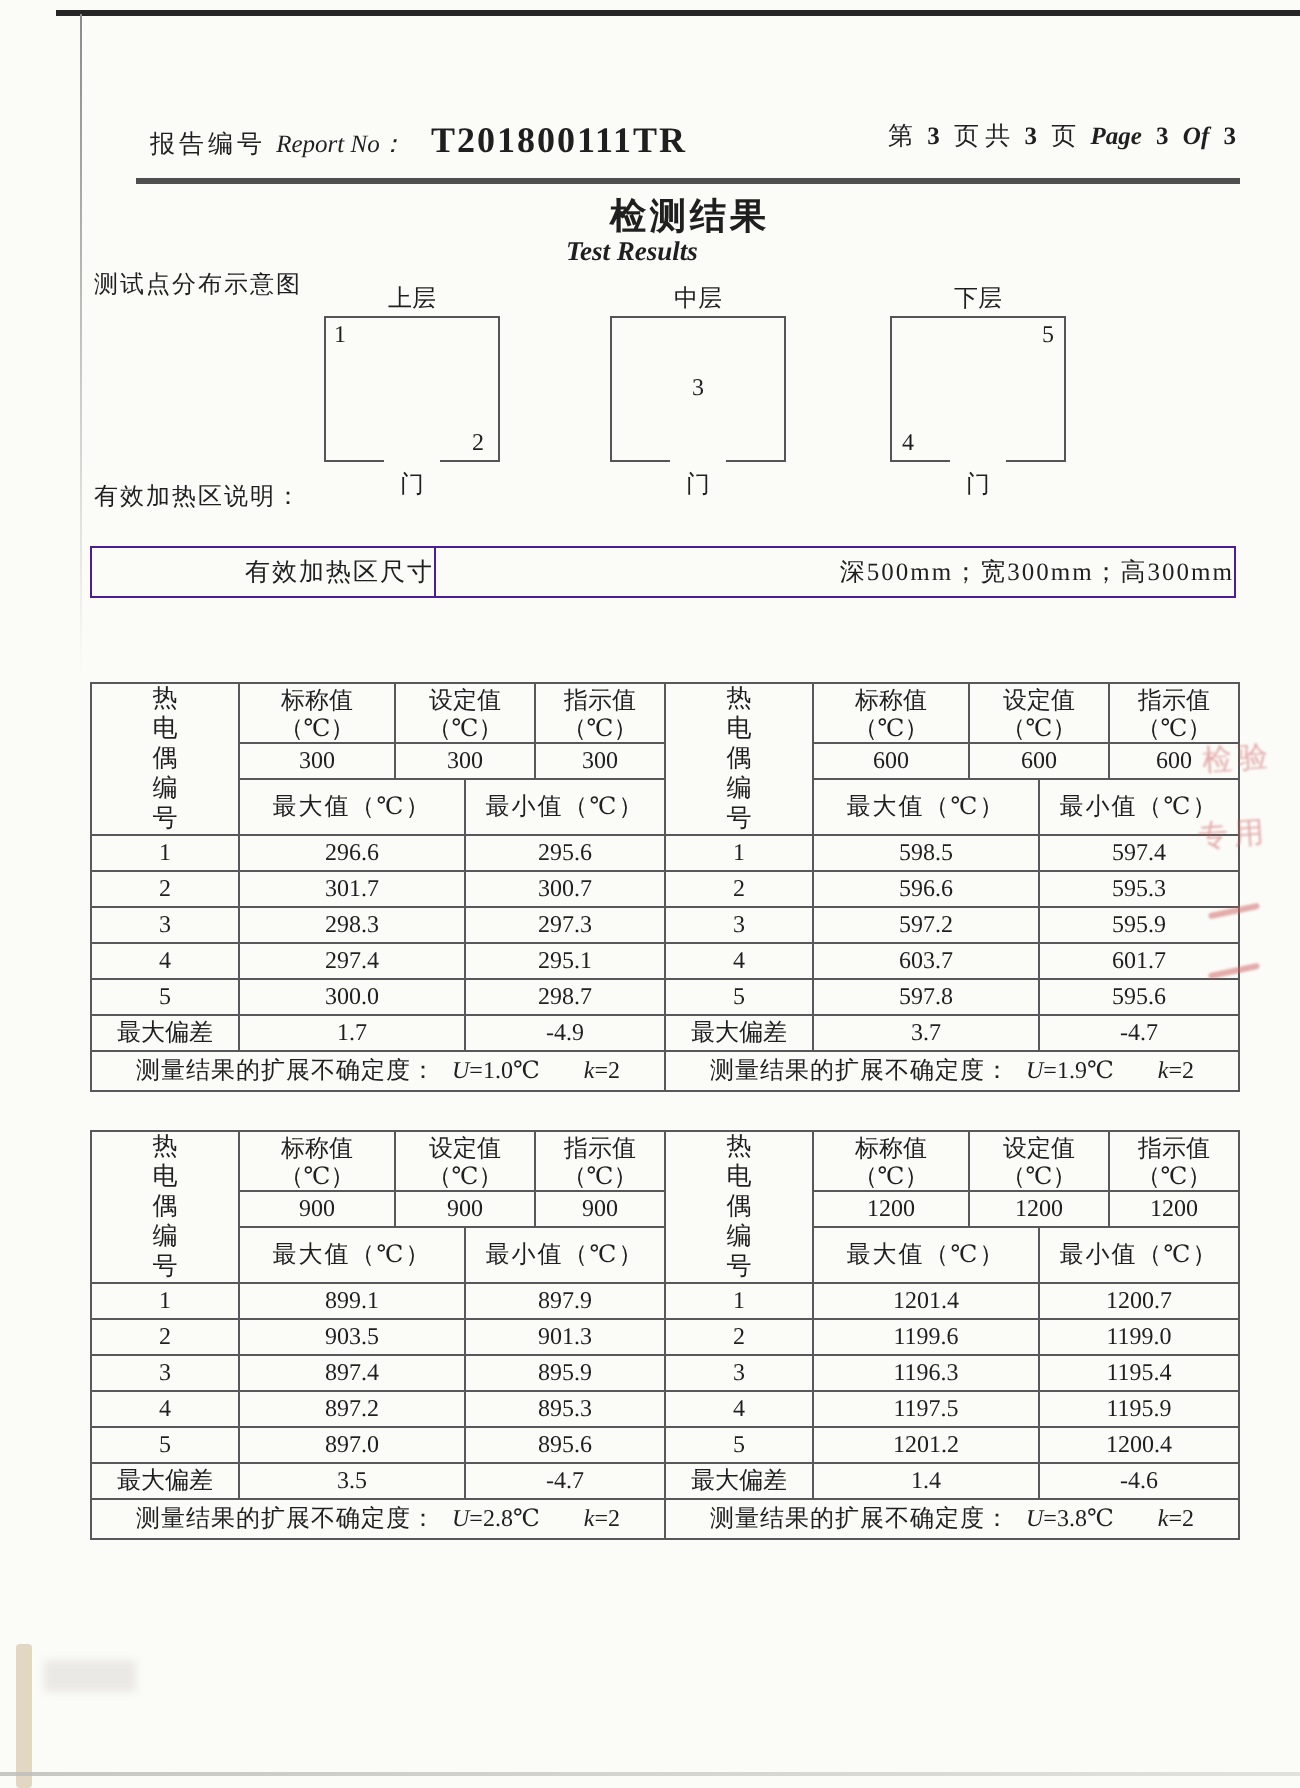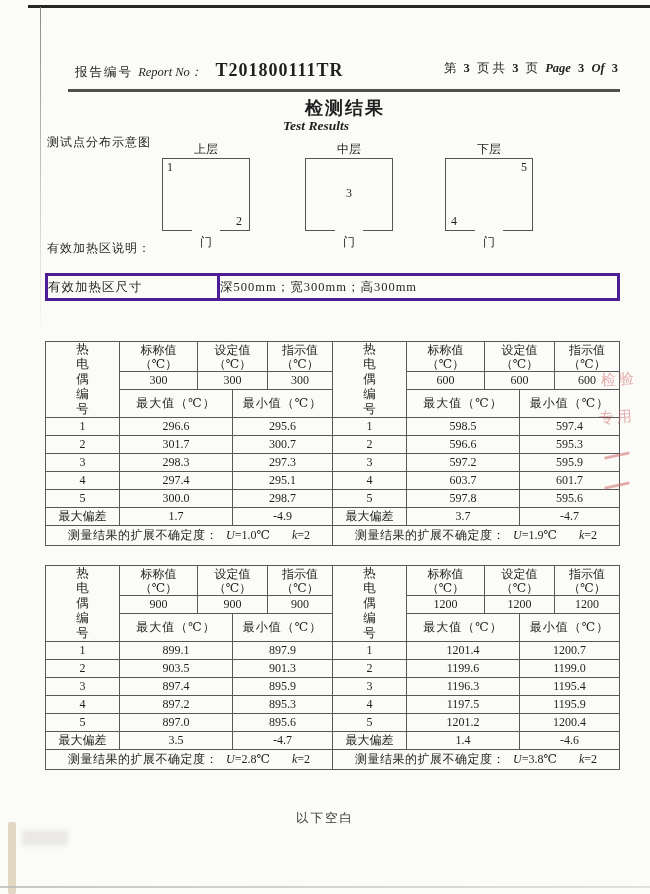--- a/index.html
+++ b/index.html
@@ -51,21 +51,21 @@
   .pt.bl { left:5px; bottom:1px; }
   .pt.tr { right:5px; top:1px; }
   .pt.c  { left:50%; top:50%; transform:translate(-50%,-58%); }
   .door-label { text-align:center; font-size:12px; margin-top:4px; }
 
   
   .zone-label { position:absolute; left:47px; top:240px; font-size:12px; letter-spacing:1px; }
   table { border-collapse:collapse; table-layout:fixed; }
   .zone-table { position:absolute; left:45px; top:273px; width:572px;
                 font-size:12.5px; border:1.5px solid #444; }
-  .zone-table td { border:3px solid #4c1d95; text-align:left; height:25px; letter-spacing:1px; }
+  .zone-table td { border:1px solid #4c1d95; text-align:right; height:25px; letter-spacing:1px; }
 
   
   .tc-table { position:absolute; left:45px; width:574px; font-size:12px; border:1.5px solid #3f3f3f; }
   .tc-table td { border:1px solid #58585a; text-align:center; vertical-align:middle; padding:0; }
   .tc-table .r-head td { height:30px; line-height:14px; }
   .tc-table .r-val  td { height:17px; }
   .tc-table .r-mm   td { height:28px; letter-spacing:1px; }
   .tc-table .r-data td { height:18px; }
   .tc-table .r-dev  td { height:18px; }
   .tc-table .r-unc  td { height:20px; }
@@ -421,21 +421,20 @@
       <td colspan="5" class="unc">
         <span class="pre">测量结果的扩展不确定度：</span><span class="usym">U</span><span>=2.8℃</span><span class="ksym">k</span><span>=2</span>
       </td>
       <td colspan="5" class="unc">
         <span class="pre">测量结果的扩展不确定度：</span><span class="usym">U</span><span>=3.8℃</span><span class="ksym">k</span><span>=2</span>
       </td>
     </tr>
   </tbody>
     </table>
 
-  <div class="blank-note">以下空白</div>
 
   <div class="stamp">
     <span class="frag f1">检验</span>
     <span class="frag f2">专用</span>
     <span class="dash d1"></span>
     <span class="dash d2"></span>
   </div>
 
 </div>
 

